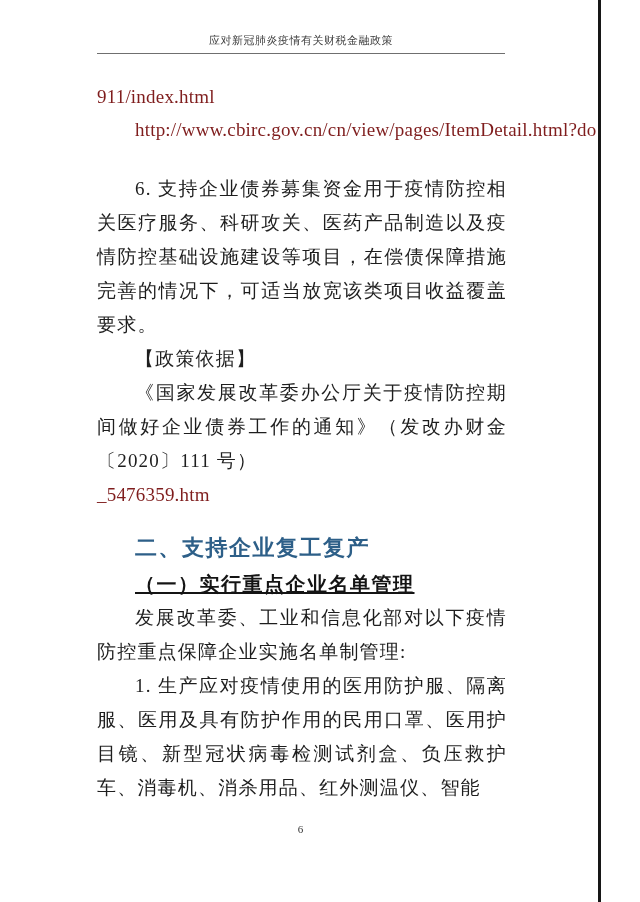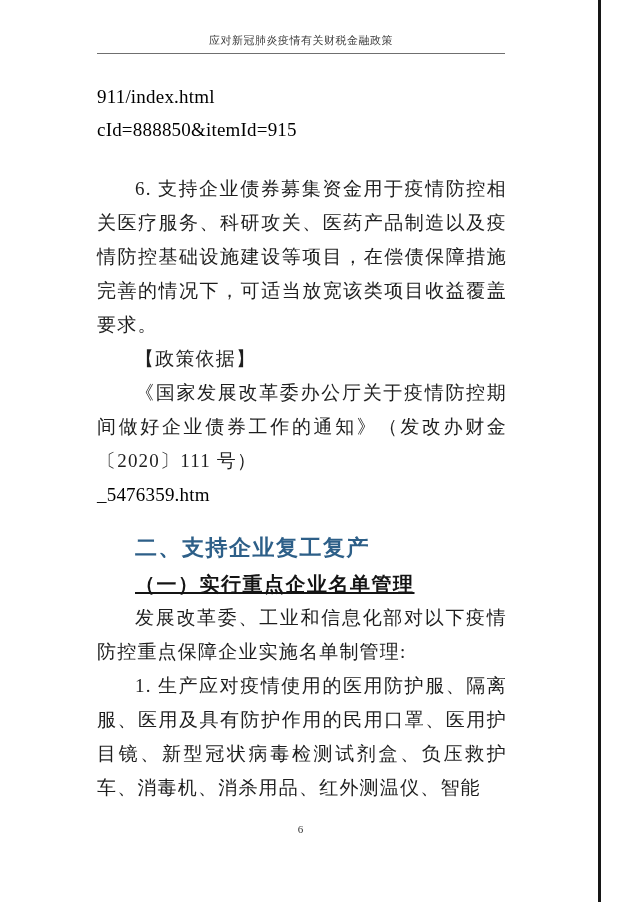--- a/index.html
+++ b/index.html
@@ -43,21 +43,21 @@
   }
   .page-body p, .page-body h2, .page-body h3 {
     margin: 0;
     padding: 0;
     font-weight: normal;
   }
   .url-line {
     font-size: 19px;
     line-height: 33px;
     letter-spacing: 0.2px;
-    color: #000000;
+    color: #7f1d1d;
     white-space: nowrap;
   }
   .indent-first {
     text-indent: 38px;
   }
   .cn {
     font-size: 19px;
     line-height: 34px;
     letter-spacing: 1.2px;
     color: #1e1e1e;
@@ -105,21 +105,21 @@
 
 <div class="scan-page">
 
   <div class="page-header">
     <div class="header-title">应对新冠肺炎疫情有关财税金融政策</div>
   </div>
 
   <div class="page-body">
 
     <p class="url-line">911/index.html</p>
-    <p class="url-line">cId=888850&amp;itemId=915</p>
+    <p class="url-line indent-first">http://www.cbirc.gov.cn/cn/view/pages/ItemDetail.html?do</p>
 
     <p class="cn cn-para gap-top">6. 支持企业债券募集资金用于疫情防控相关医疗服务、科研攻关、医药产品制造以及疫情防控基础设施建设等项目，在偿债保障措施完善的情况下，可适当放宽该类项目收益覆盖要求。</p>
 
     <p class="cn cn-para">【政策依据】</p>
 
     <p class="cn cn-para">《国家发展改革委办公厅关于疫情防控期间做好企业债券工作的通知》（发改办财金〔2020〕111 号）</p>
 
 
     <p class="url-line">_5476359.htm</p>
 

